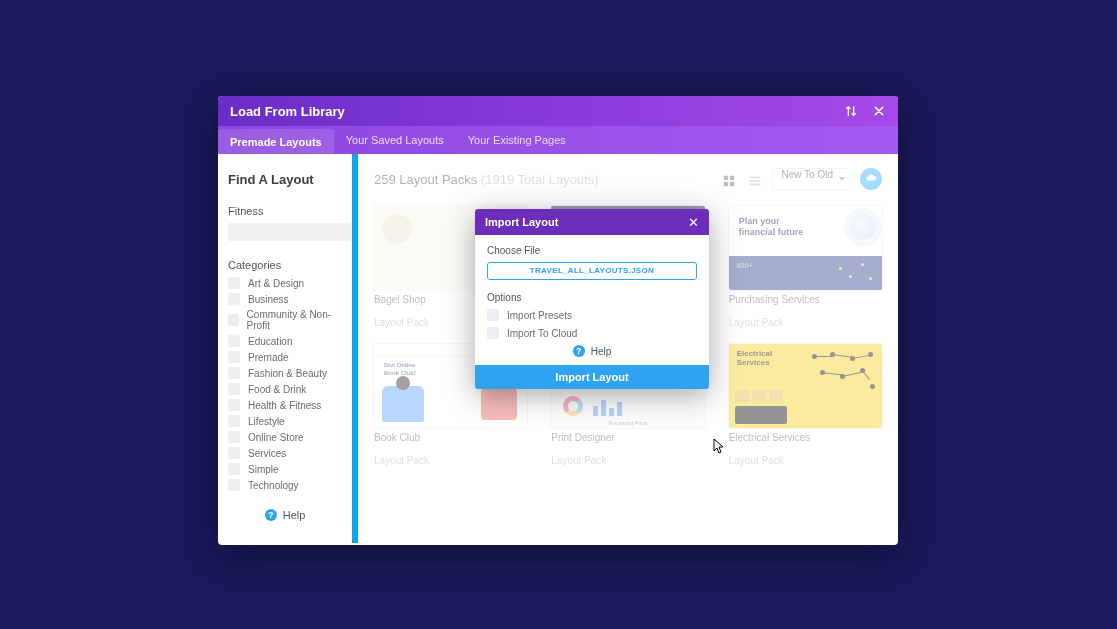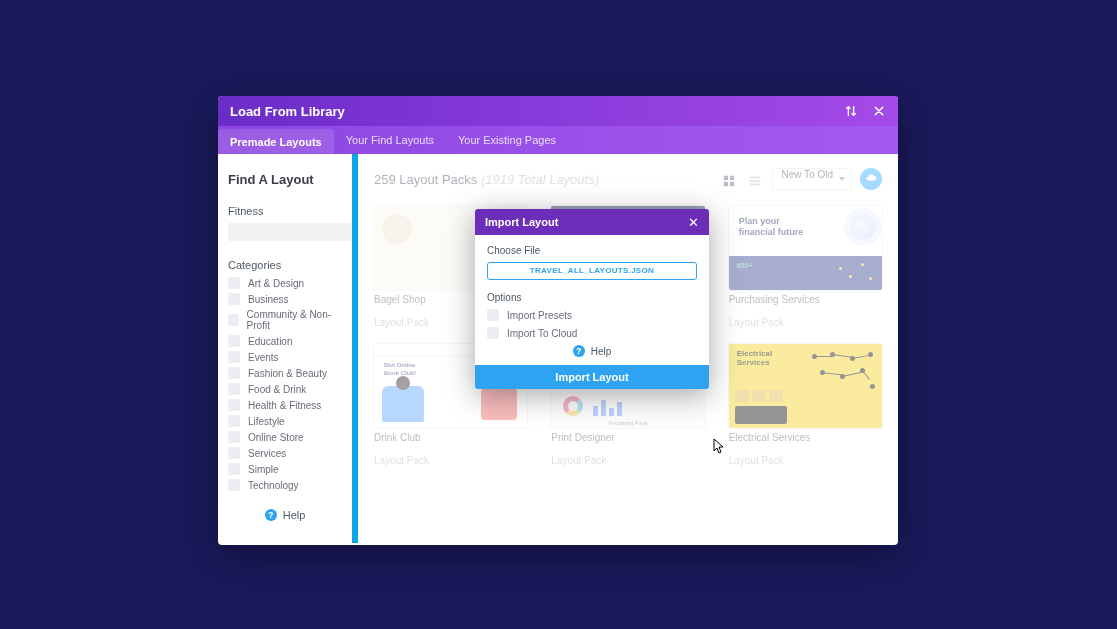--- a/index.html
+++ b/index.html
@@ -61,21 +61,21 @@
   .help-dot { width:12px; height:12px; border-radius:50%; background:#2ea3f2; color:#fff; font-size:9px; display:flex;align-items:center;justify-content:center; font-weight:700;}
 
   .main {
     flex: 1;
     padding: 14px 16px;
     overflow: hidden;
     position: relative;
   }
   .main-header { display:flex; align-items:center; justify-content:space-between; margin-bottom: 16px; }
   .count { font-size: 13px; color: #4c5866; }
-  .count .muted { color: #b8b8c4; font-style: italic; }
+  .count .muted { color: #b8b8c4; }
   .header-tools { display:flex; align-items:flex-end; gap:8px; }
   .view-btn { width:18px; height:18px; border-radius:3px; display:flex; align-items:center; justify-content:center; color:#a0a0ae; cursor:pointer;}
   .view-btn.active { color:#6d6d7a; }
   .sort-select { height:22px; border:1px solid #e6e6ec; border-radius:3px; background:#fff; font-size:10px; color:#4c5866; padding: 0 18px 0 8px; position:relative; cursor:pointer;}
   .sort-select::after { content:""; position:absolute; right:6px; top:8px; border-left:3px solid transparent;border-right:3px solid transparent;border-top:4px solid #9090a0;}
   .cloud-btn { width:22px; height:22px; border-radius:50%; background:#36b0ff; display:flex;align-items:center;justify-content:center; cursor:pointer;}
 
   .grid { display:grid; grid-template-columns: repeat(3, 1fr); gap: 16px 24px; }
   .card { display:flex; flex-direction:column; }
   .thumb { width: 100%; height: 84px; border-radius: 2px; background:#f4f4f8; box-shadow: 0 0 0 1px #eee; position:relative; overflow:hidden;}
@@ -185,21 +185,21 @@
       <span class="icon">
         <svg viewBox="0 0 16 16" width="12" height="12" stroke="#fff" stroke-width="2" stroke-linecap="round">
             <path d="M3 3l10 10M13 3L3 13"></path>
           </svg>
       </span>
     </div>
   </div>
 
   <div class="tabbar" id="tabbar">
       <div class="tab active">Premade Layouts</div>
-      <div class="tab">Your Find Layouts</div>
+      <div class="tab">Your Saved Layouts</div>
       <div class="tab">Your Existing Pages</div>
     </div>
 
   <div class="body">
     <div class="sidebar">
       <h3>Find A Layout</h3>
       <div class="label">Fitness</div>
       <div class="search-row">
         <input class="search-input" value="" style="">
 
@@ -217,21 +217,21 @@
           <div class="cat">
             <span class="box"></span>
             <span>Community &amp; Non-Profit</span>
           </div>
           <div class="cat">
             <span class="box"></span>
             <span>Education</span>
           </div>
           <div class="cat">
             <span class="box"></span>
-            <span>Events</span>
+            <span>Premade</span>
           </div>
           <div class="cat">
             <span class="box"></span>
             <span>Fashion &amp; Beauty</span>
           </div>
           <div class="cat">
             <span class="box"></span>
             <span>Food &amp; Drink</span>
           </div>
           <div class="cat">
@@ -317,21 +317,21 @@
             <div class="card-title">Purchasing Services</div>
             <div class="card-sub">Layout Pack</div>
           </div>
           <div class="card">
             <div class="thumb th-d">
               <div class="hd"></div>
               <div class="hero">Divi Online Book Club!</div>
               <div class="fig"></div>
               <div class="fig2"></div>
             </div>
-            <div class="card-title">Drink Club</div>
+            <div class="card-title">Book Club</div>
             <div class="card-sub">Layout Pack</div>
           </div>
           <div class="card">
             <div class="thumb th-e">
               <div class="title-row">Shop A Print Designer</div>
               <div class="shapes">
                 <span class="s1"></span>
                 <span class="s2"></span>
                 <span class="s3"></span>
               </div>

